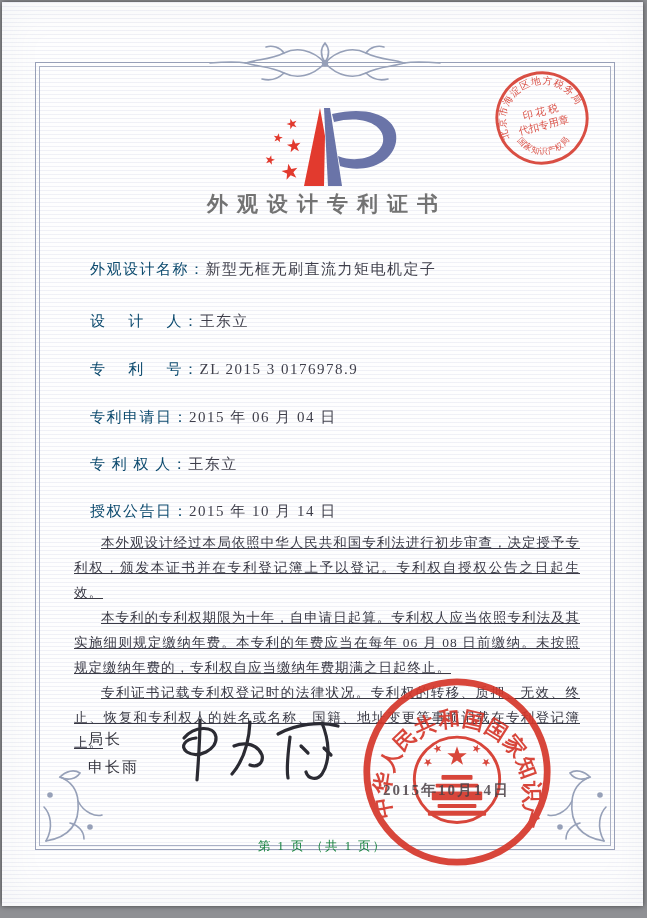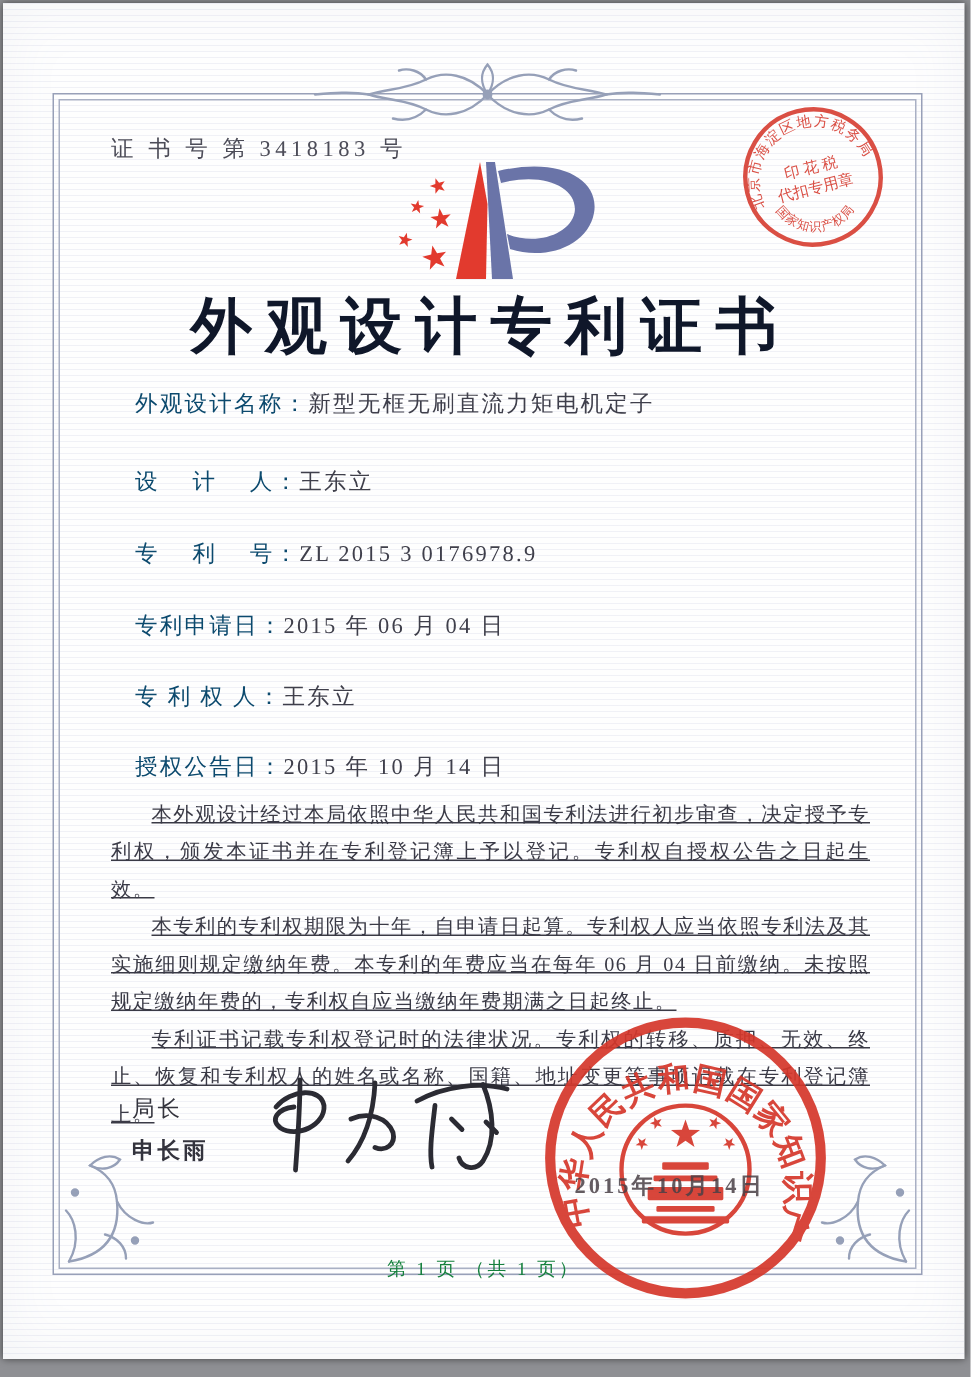--- a/index.html
+++ b/index.html
@@ -32,22 +32,22 @@
   .ornament-bl{ position:absolute; left:4px; bottom:4px; }
   .ornament-br{ position:absolute; right:4px; bottom:4px; transform:scaleX(-1); }
 
   .cert-no{
     position:absolute; left:72px; top:88px;
     font-size:15px; letter-spacing:3px; color:#4c4c58;
   }
   .logo{ position:absolute; left:250px; top:100px; }
   .title{
     position:absolute; left:0; top:188px; width:100%;
-    text-align:center; font-size:41px; font-weight:bold;
-    letter-spacing:9px; color:#0f172a; text-indent:9px;
+    text-align:center; font-size:21px; font-weight:bold;
+    letter-spacing:9px; color:#737373; text-indent:9px;
   }
   .tax-stamp{
     position:absolute; left:491px; top:67px; width:98px; height:98px;
     transform:rotate(-14deg); opacity:.88;
   }
   .fields{ position:absolute; left:72px; top:258px; width:480px; }
   .field-row{ position:absolute; left:0; white-space:nowrap;
     font-size:15px; color:#3f3f4b; letter-spacing:1.5px; }
   .field-row .lab{ color:#0c4a6e;margin-left:16px; }
   .field-row:nth-child(1){ top:0; }
@@ -58,21 +58,21 @@
   .field-row:nth-child(6){ top:242px; }
 
   .body-text{
     position:absolute; left:72px; top:528px; width:506px;
     font-size:13.5px; line-height:25px; color:#3a3a46;
     text-align:justify; letter-spacing:1px;text-decoration:underline;
   }
   .body-text p{ text-indent:2em; }
 
   .sig-title{ position:absolute; left:86px; top:728px; font-size:15px; color:#33333d; letter-spacing:2px; font-weight:normal;}
-  .sig-name { position:absolute; left:86px; top:756px; font-size:15px; color:#33333d; letter-spacing:2px; font-weight:bold;}
+  .sig-name { position:absolute; left:86px; top:756px; font-size:15px; color:#33333d; letter-spacing:2px; font-weight:normal;}
   .sig-script{ position:absolute; left:168px; top:708px; }
 
   .big-seal{ position:absolute; left:358px; top:673px; opacity:.92; }
   .seal-date{
     position:absolute; left:381px; top:779px; font-size:15px;
     color:#4a4046; letter-spacing:2px; font-weight:bold; opacity:.85;
   }
   .footer{
     position:absolute; left:0; top:836px; width:100%; text-align:center;
     font-size:12.5px; color:#15803d; letter-spacing:2px;
@@ -117,21 +117,20 @@
         <path d="M38,34 C44,46 56,50 62,48"></path>
         <path d="M20,10 C26,4 34,2 40,6 C36,12 28,14 20,10 Z"></path>
         <path d="M6,74 C14,60 10,46 4,40"></path>
         <path d="M30,56 C38,58 44,64 44,72"></path>
         <circle cx="10" cy="28" r="2" fill="#96a0b8"></circle>
         <circle cx="50" cy="60" r="2" fill="#96a0b8"></circle>
       </g>
     </svg>
   </div>
 
-  <div class="cert-no">证 书 号 第 3418183 号</div>
 
   <svg class="logo" width="158" height="92" viewBox="0 0 158 92">
     <defs>
       <polygon id="star5" points="0,-10 2.35,-3.24 9.51,-3.09 3.8,1.24 5.88,8.09 0,4 -5.88,8.09 -3.8,1.24 -9.51,-3.09 -2.35,-3.24"></polygon>
     </defs>
 
     <polygon points="68,6 73,34 72,84 52,84" fill="#e23a2e"></polygon>
 
     <polygon points="72,6 78,6 90,84 76,84" fill="#6a74a8"></polygon>
 
@@ -178,21 +177,21 @@
     <div class="field-row">
       <span class="lab">专 利 权 人：</span><span>王东立</span>
     </div>
     <div class="field-row">
       <span class="lab">授权公告日：</span><span>2015 年 10 月 14 日</span>
     </div>
   </div>
 
   <div class="body-text">
     <p>本外观设计经过本局依照中华人民共和国专利法进行初步审查，决定授予专利权，颁发本证书并在专利登记簿上予以登记。专利权自授权公告之日起生效。</p>
-    <p>本专利的专利权期限为十年，自申请日起算。专利权人应当依照专利法及其实施细则规定缴纳年费。本专利的年费应当在每年 06 月 04 日前缴纳。未按照规定缴纳年费的，专利权自应当缴纳年费期满之日起终止。</p>
+    <p>本专利的专利权期限为十年，自申请日起算。专利权人应当依照专利法及其实施细则规定缴纳年费。本专利的年费应当在每年 06 月 08 日前缴纳。未按照规定缴纳年费的，专利权自应当缴纳年费期满之日起终止。</p>
     <p>专利证书记载专利权登记时的法律状况。专利权的转移、质押、无效、终止、恢复和专利权人的姓名或名称、国籍、地址变更等事项记载在专利登记簿上。</p>
   </div>
 
   <div class="sig-title">局长</div>
   <div class="sig-name">申长雨</div>
 
   <svg class="sig-script" width="190" height="85" viewBox="0 0 190 85">
     <g fill="none" stroke="#2b2b33" stroke-width="3.2" stroke-linecap="round" stroke-linejoin="round">
 
       <path d="M14,28 C24,16 44,15 46,27 C47,40 28,49 17,42 C9,36 16,29 26,28"></path>

